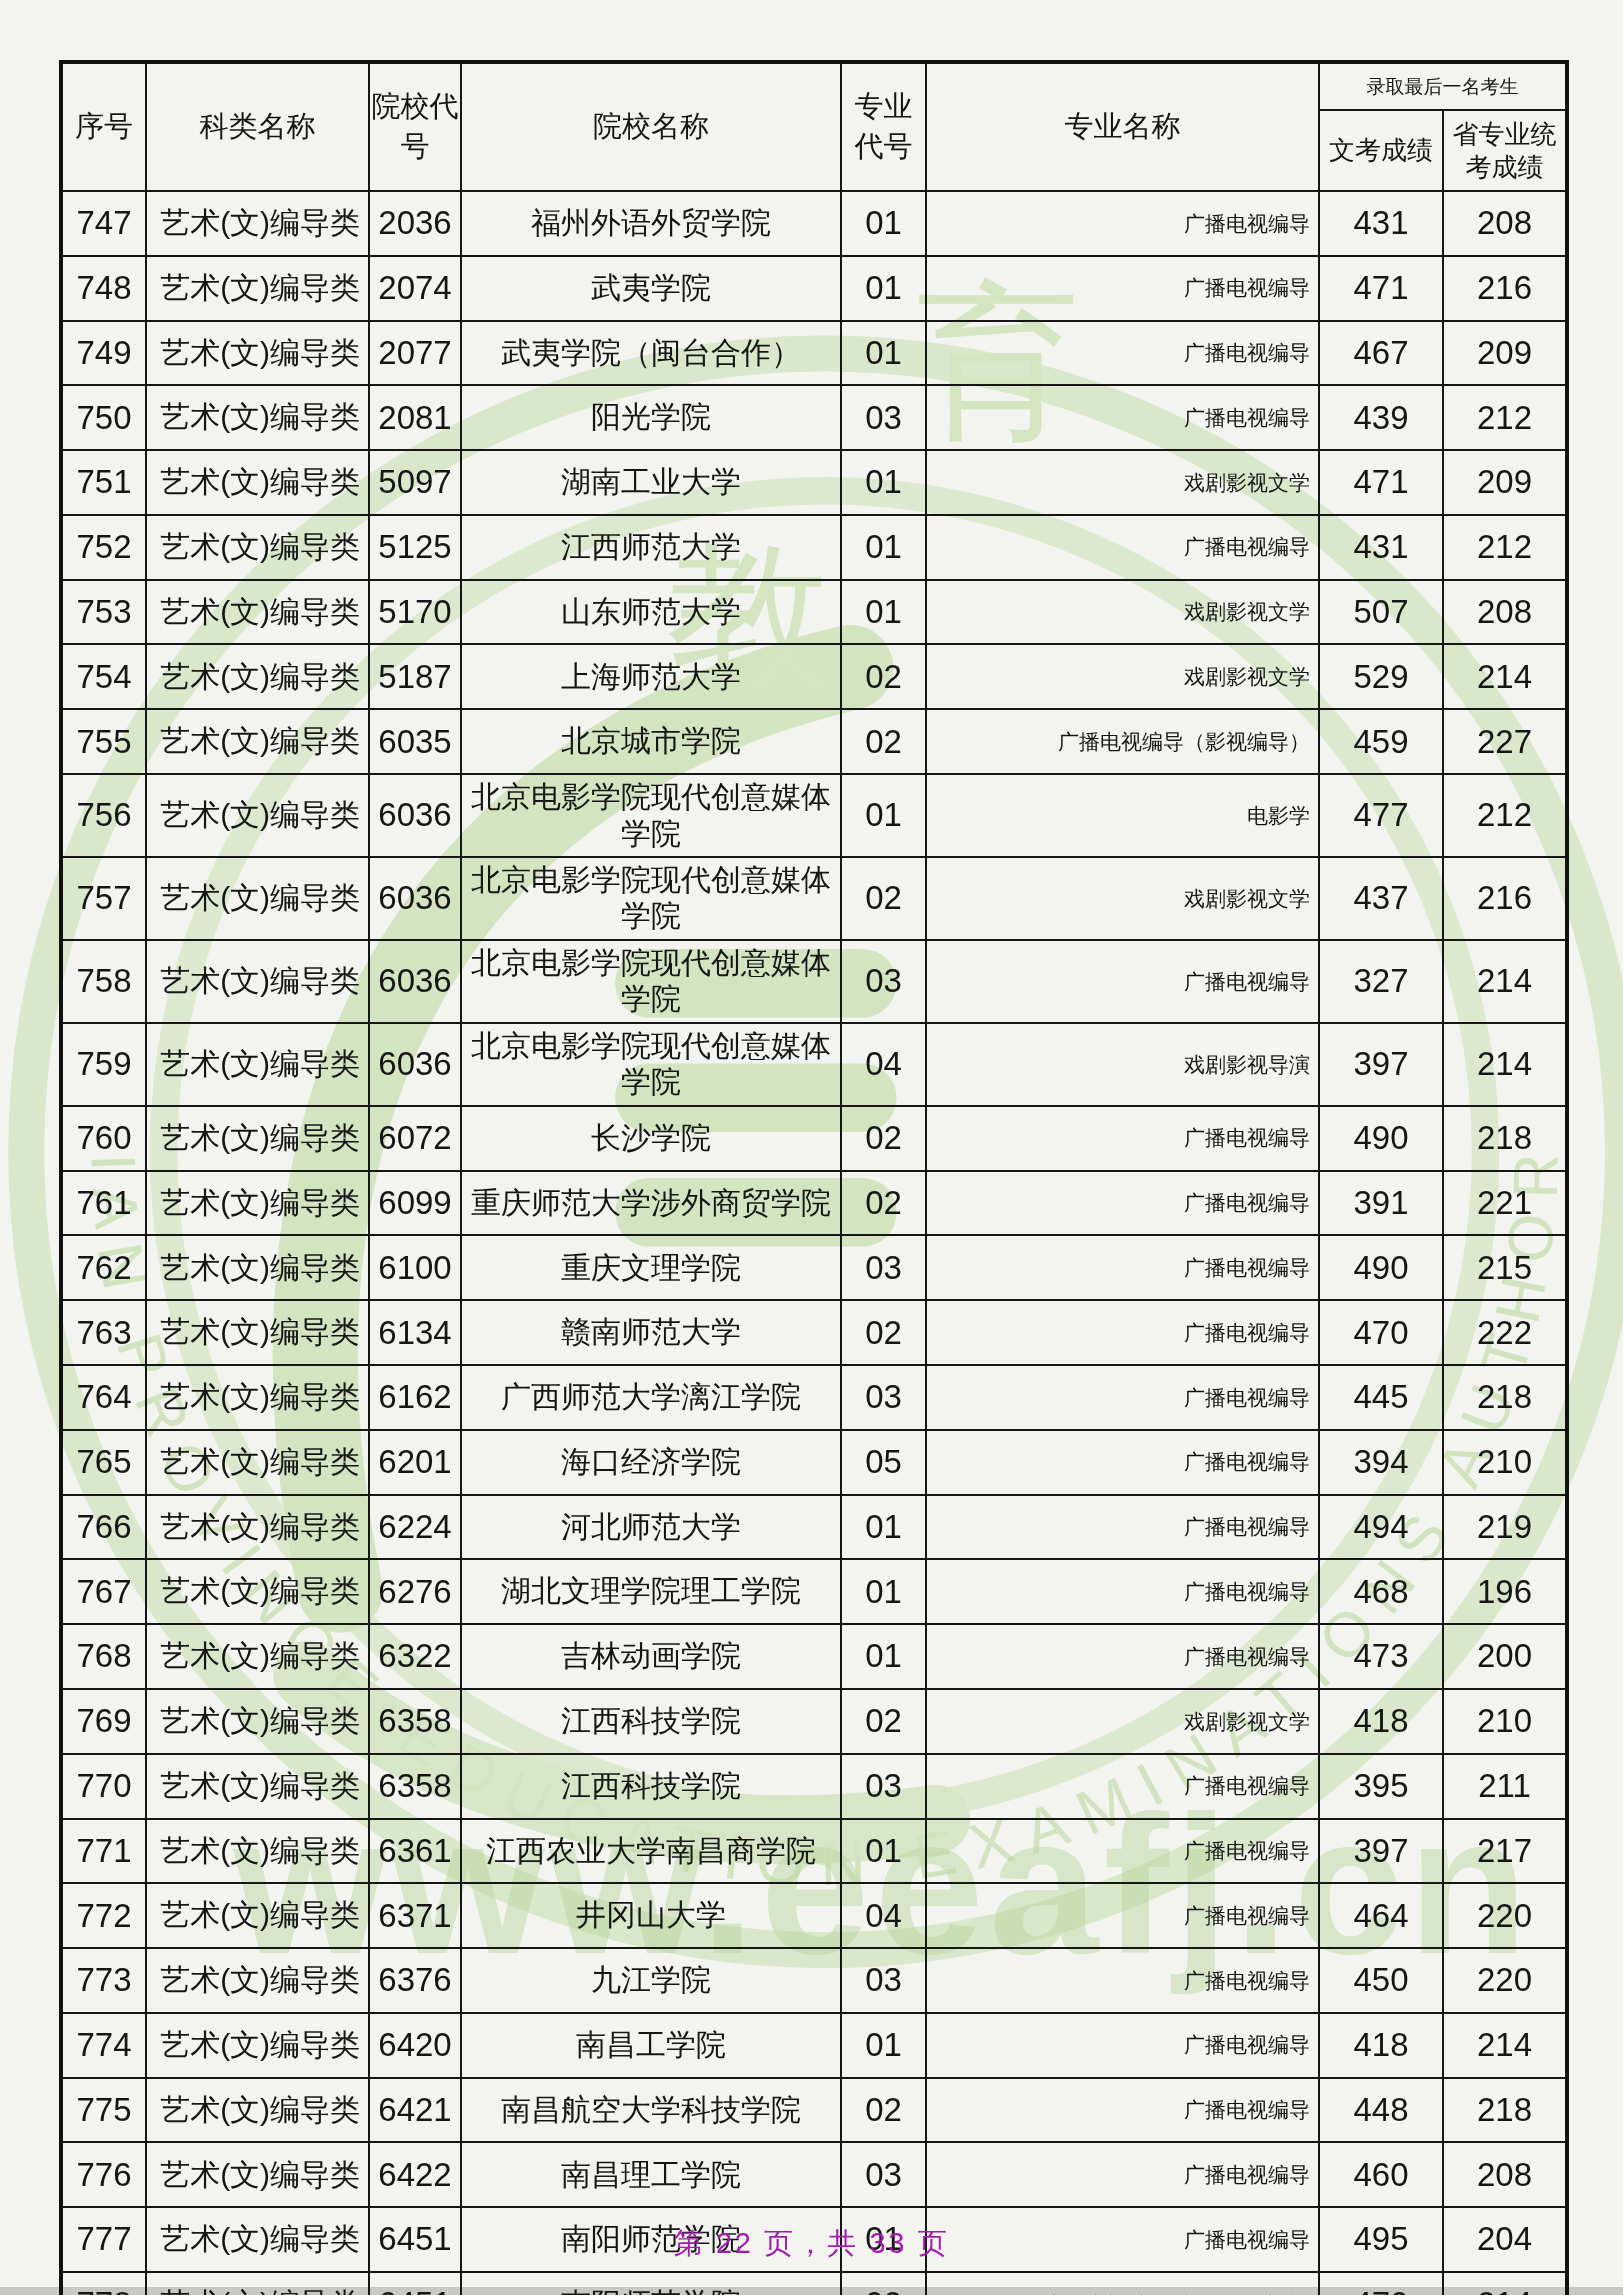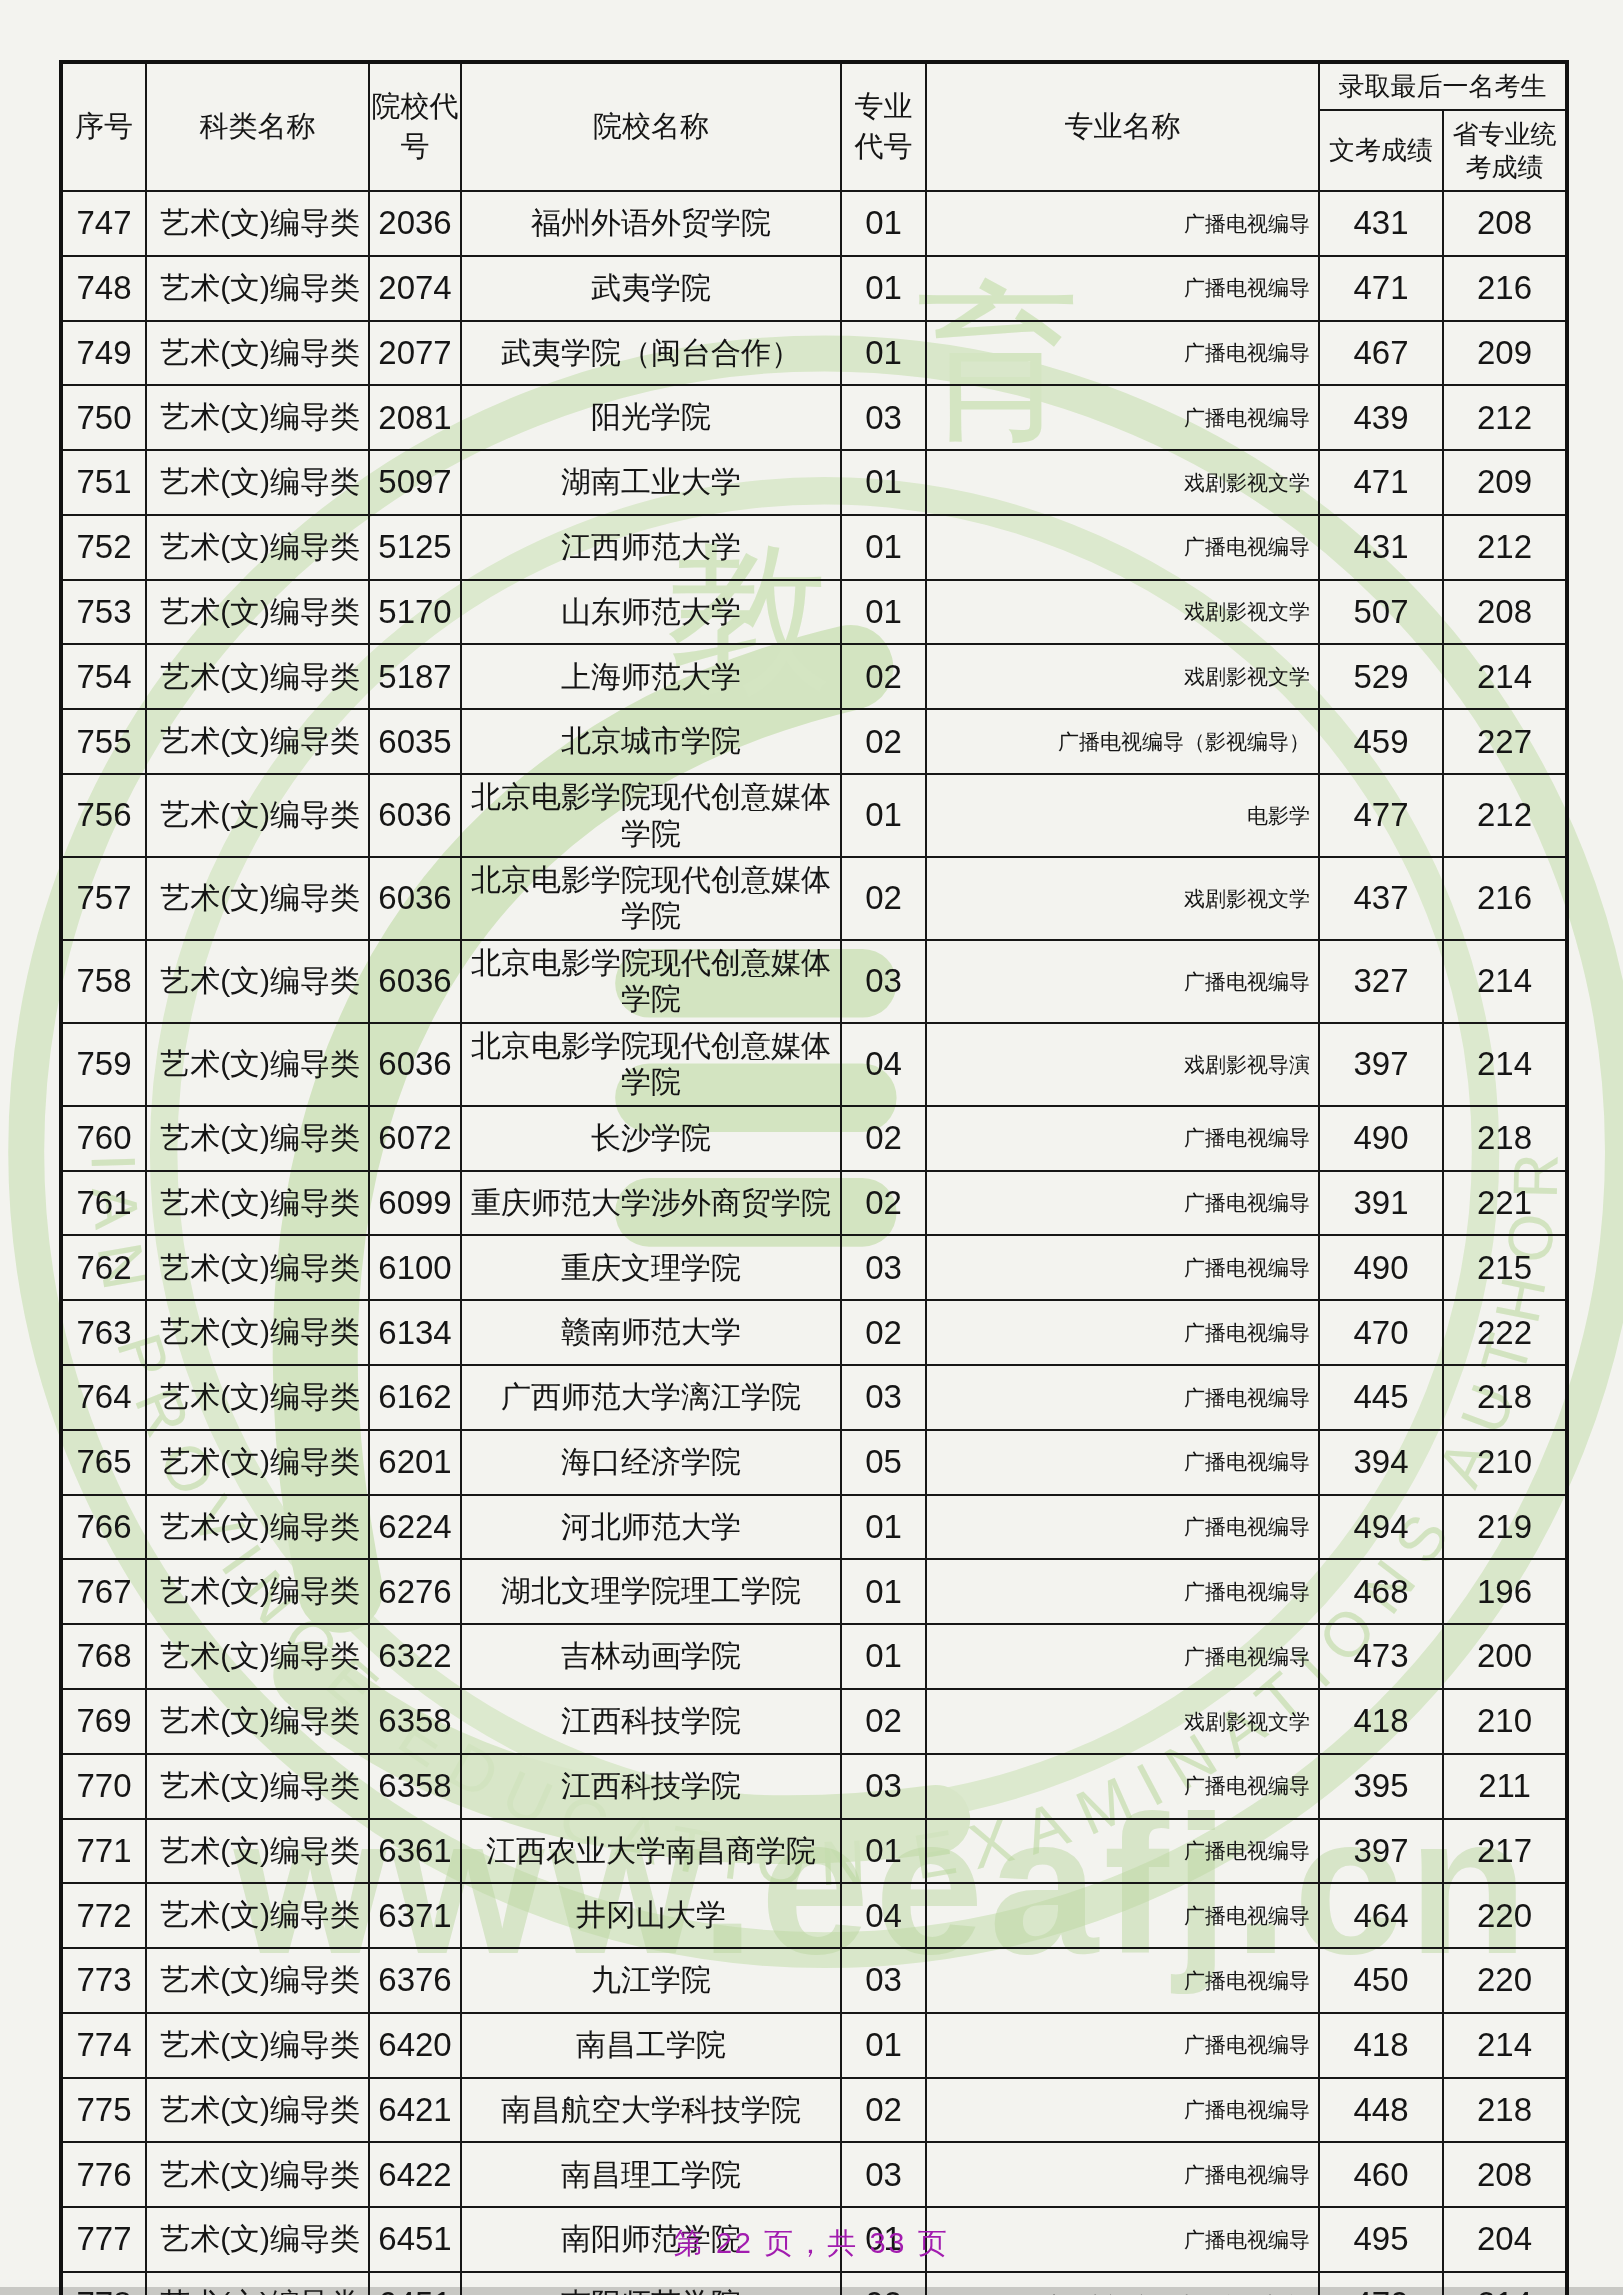--- a/index.html
+++ b/index.html
@@ -25,21 +25,21 @@
   }
   table.results th, table.results td{
     border:2.6px solid #161616;
     background:transparent;
     vertical-align:middle;
     overflow:hidden;
   }
   table.results{border:4.6px solid #111;}
   thead th{font-weight:normal;text-align:center;}
   th.h-main{font-size:29px;height:124px;}
-  th.h-group{font-size:26px;height:43px;}
+  th.h-group{font-size:19px;height:43px;}
   th.h-sub{font-size:26px;height:76px;line-height:1.25;}
   td{height:55px;font-size:30px;line-height:1.22;}
   td.c-num{text-align:center;font-size:33px;}
   td.c-cat{text-align:right;padding:3.9px 7.9px;font-size:30px;}
   td.c-name{text-align:center;padding:3.9px 7.9px;font-size:30px;}
   td.c-major{text-align:right;padding:3.9px 7.9px;font-size:21px;}
   .footer{
     position:absolute;left:0;top:2224px;width:1623px;z-index:1;
     text-align:center;font-size:29px;color:#a21caf;letter-spacing:2.6px;
   }

